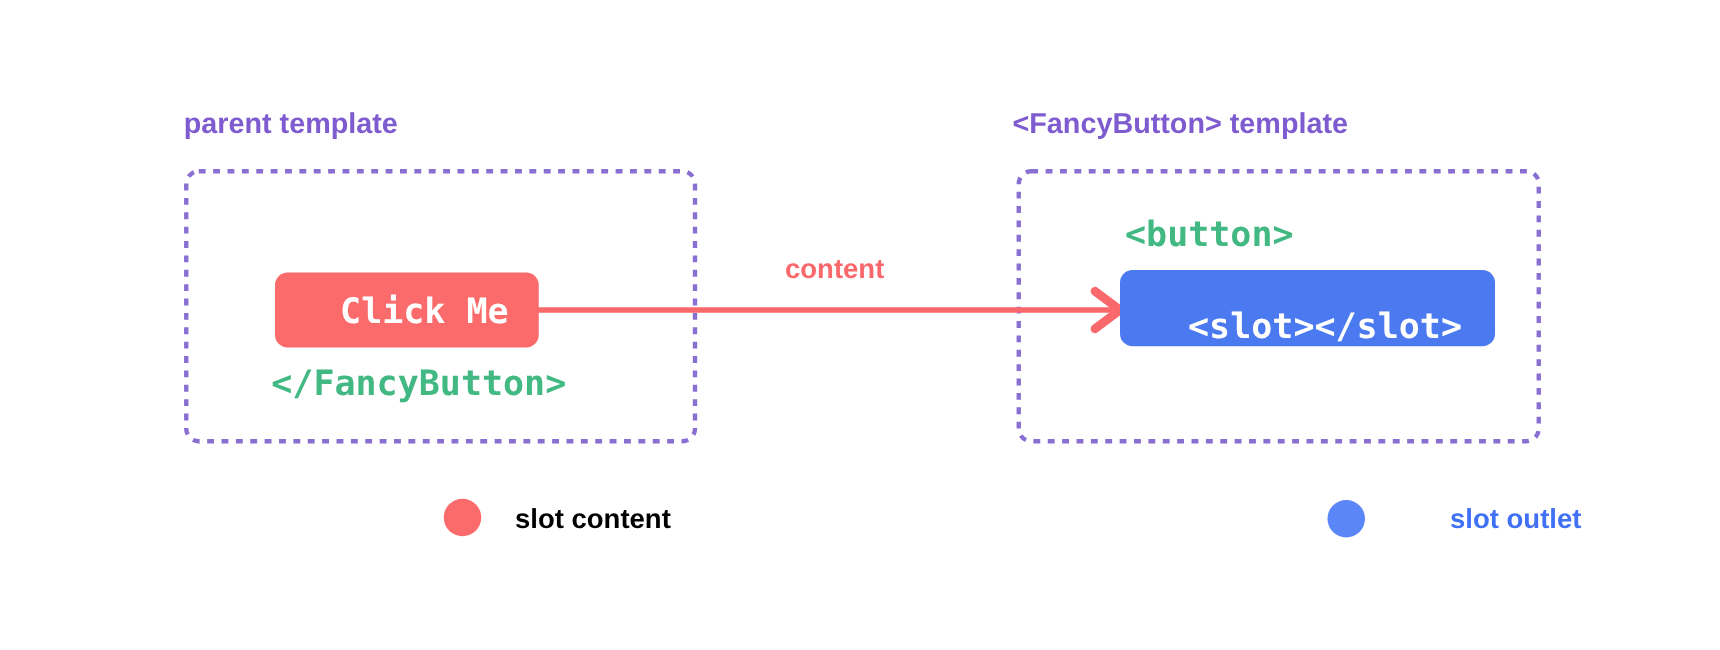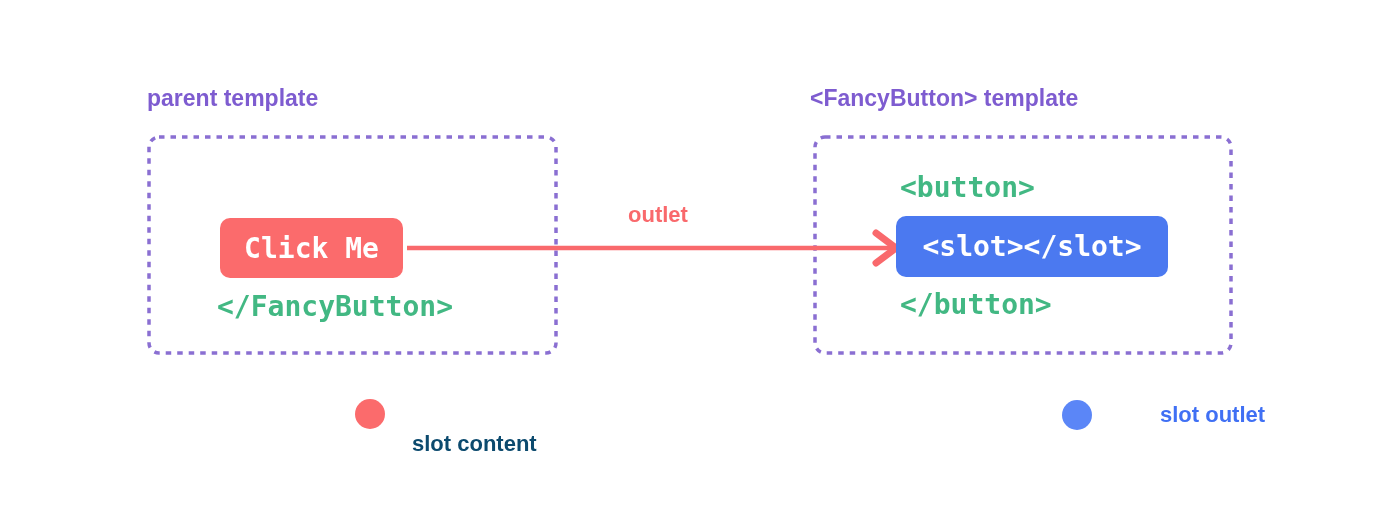--- a/index.html
+++ b/index.html
@@ -29,42 +29,43 @@
   .chip {
     display: flex;
     align-items: center;
     justify-content: center;
     border-radius: 10px;
     font-family: "DejaVu Sans Mono", monospace;
     font-weight: bold;
     font-size: 28px;
     color: #ffffff;
     white-space: nowrap;
+    padding-left: 28px;
   }
   .chip-red  { background: #fb6b6c; }
-  .chip-blue { background: #4b79f0; }
+  .chip-blue { background: #4b79f0; align-items: flex-end; }
   .arrow-label {
     font-size: 22px;
     font-weight: bold;
     color: #f9696c;
     white-space: nowrap;
   }
   .legend-dot {
     width: 30px;
     height: 30px;
     border-radius: 50%;
   }
   .dot-red  { background: #fb6b6c; }
   .dot-blue { background: #5b86f7; }
   .legend-label {
     font-size: 22px;
     font-weight: bold;
     white-space: nowrap;
   }
-  .legend-label-red  { color: #0c4a6e; margin-top: 29px; }
+  .legend-label-red  { color: #000000; }
   .legend-label-blue { color: #4070f4; margin-left: 48px; }
   svg.layer { position: absolute; left: 0; top: 0; }
 </style>
 </head>
 <body>
 
 <div class="canvas">
 
   <svg class="layer" width="1376" height="520" viewBox="0 0 1376 520">
     <rect x="149" y="137" width="407" height="216" rx="10" ry="10" fill="none" stroke="#8a6fd2" stroke-width="3.5" stroke-dasharray="5.5 6"></rect>
@@ -77,31 +78,30 @@
 
   <div class="abs panel-title" style="left:147px; top:85px;">parent template</div>
 
 
   <div class="abs chip chip-red" style="left:220px; top:218px; width:183px; height:60px;">
     <span>Click Me</span>
   </div>
 
   <div class="abs code" style="left:217px; top:293px;">&lt;/FancyButton&gt;</div>
 
-  <div class="abs arrow-label" style="left:628px; top:202px;">outlet</div>
+  <div class="abs arrow-label" style="left:628px; top:202px;">content</div>
 
   <div class="abs code" style="left:900px; top:174px;">&lt;button&gt;</div>
 
   <div class="abs panel-title" style="left:810px; top:85px;">&lt;FancyButton&gt; template</div>
 
   <div class="abs chip chip-blue" style="left:896px; top:216px; width:272px; height:61px;">
     <span>&lt;slot&gt;&lt;/slot&gt;</span>
   </div>
 
-  <div class="abs code" style="left:900px; top:291px;">&lt;/button&gt;</div>
 
   <div class="abs legend-dot dot-red" style="left:355px; top:399px;"></div>
   <div class="abs legend-label legend-label-red" style="left:412px; top:402px;">slot content</div>
 
   <div class="abs legend-dot dot-blue" style="left:1062px; top:400px;"></div>
   <div class="abs legend-label legend-label-blue" style="left:1112px; top:402px;">slot outlet</div>
 
 </div>
 
 </body></html>

